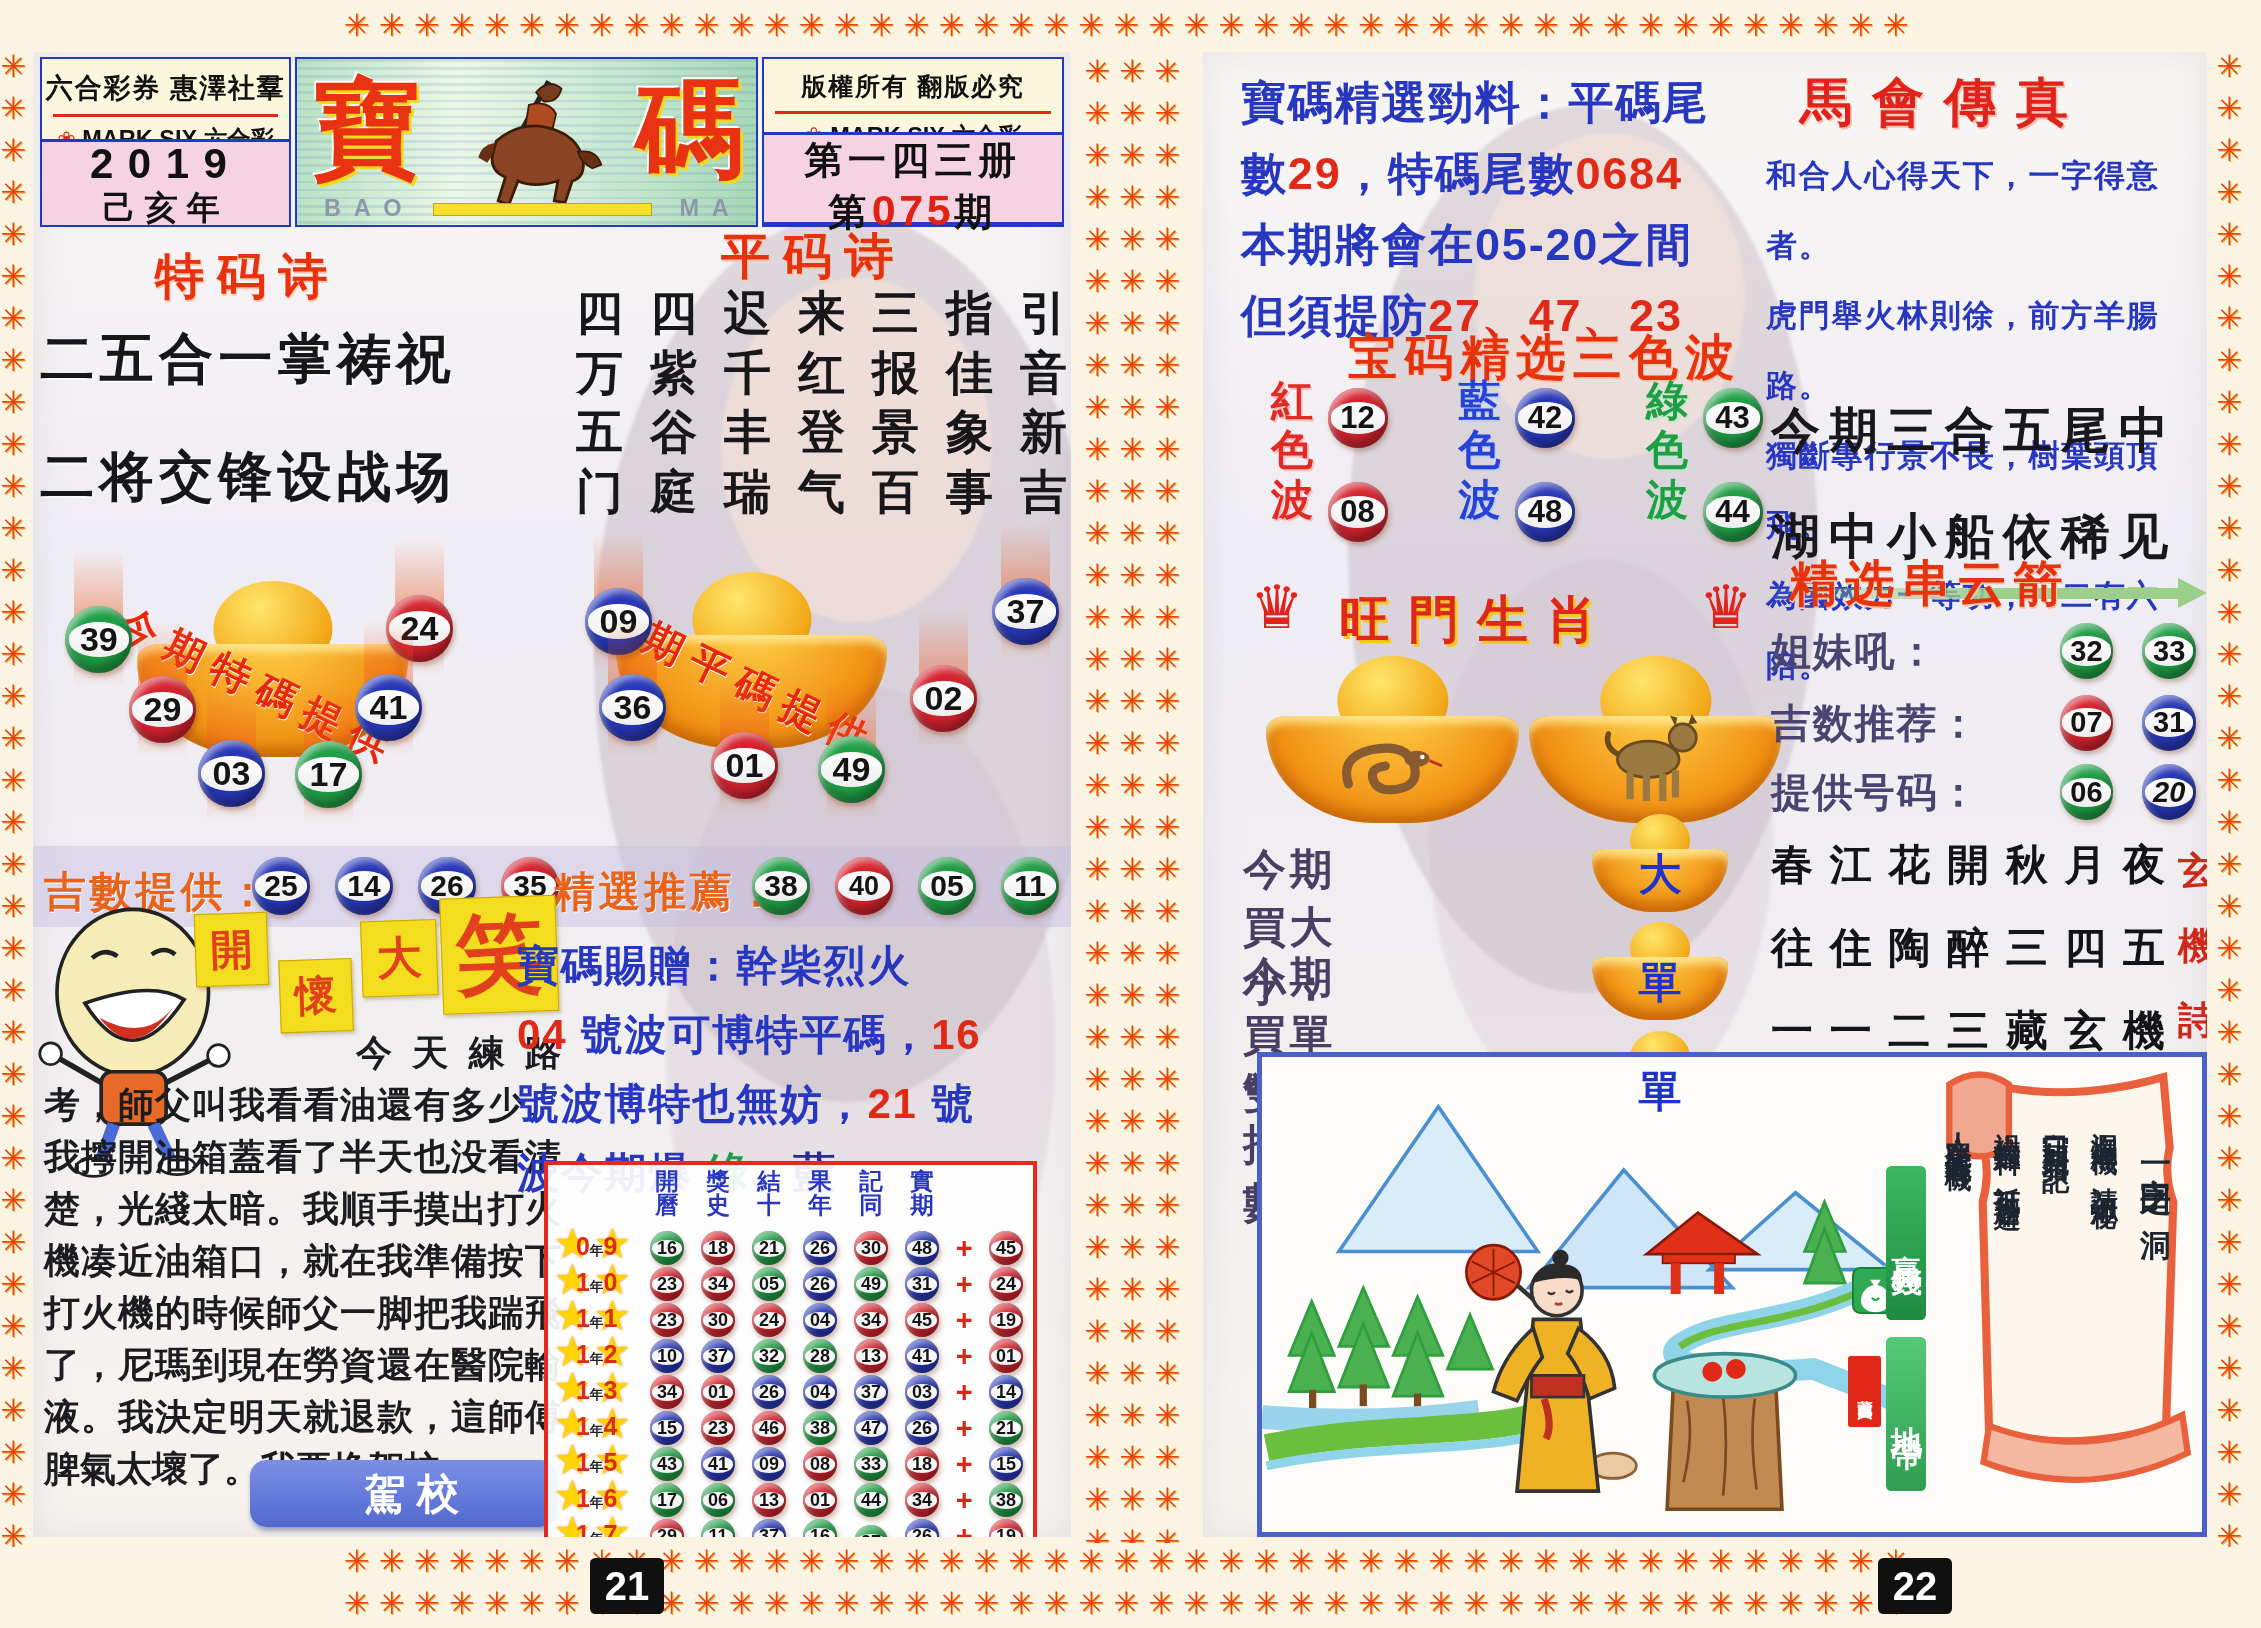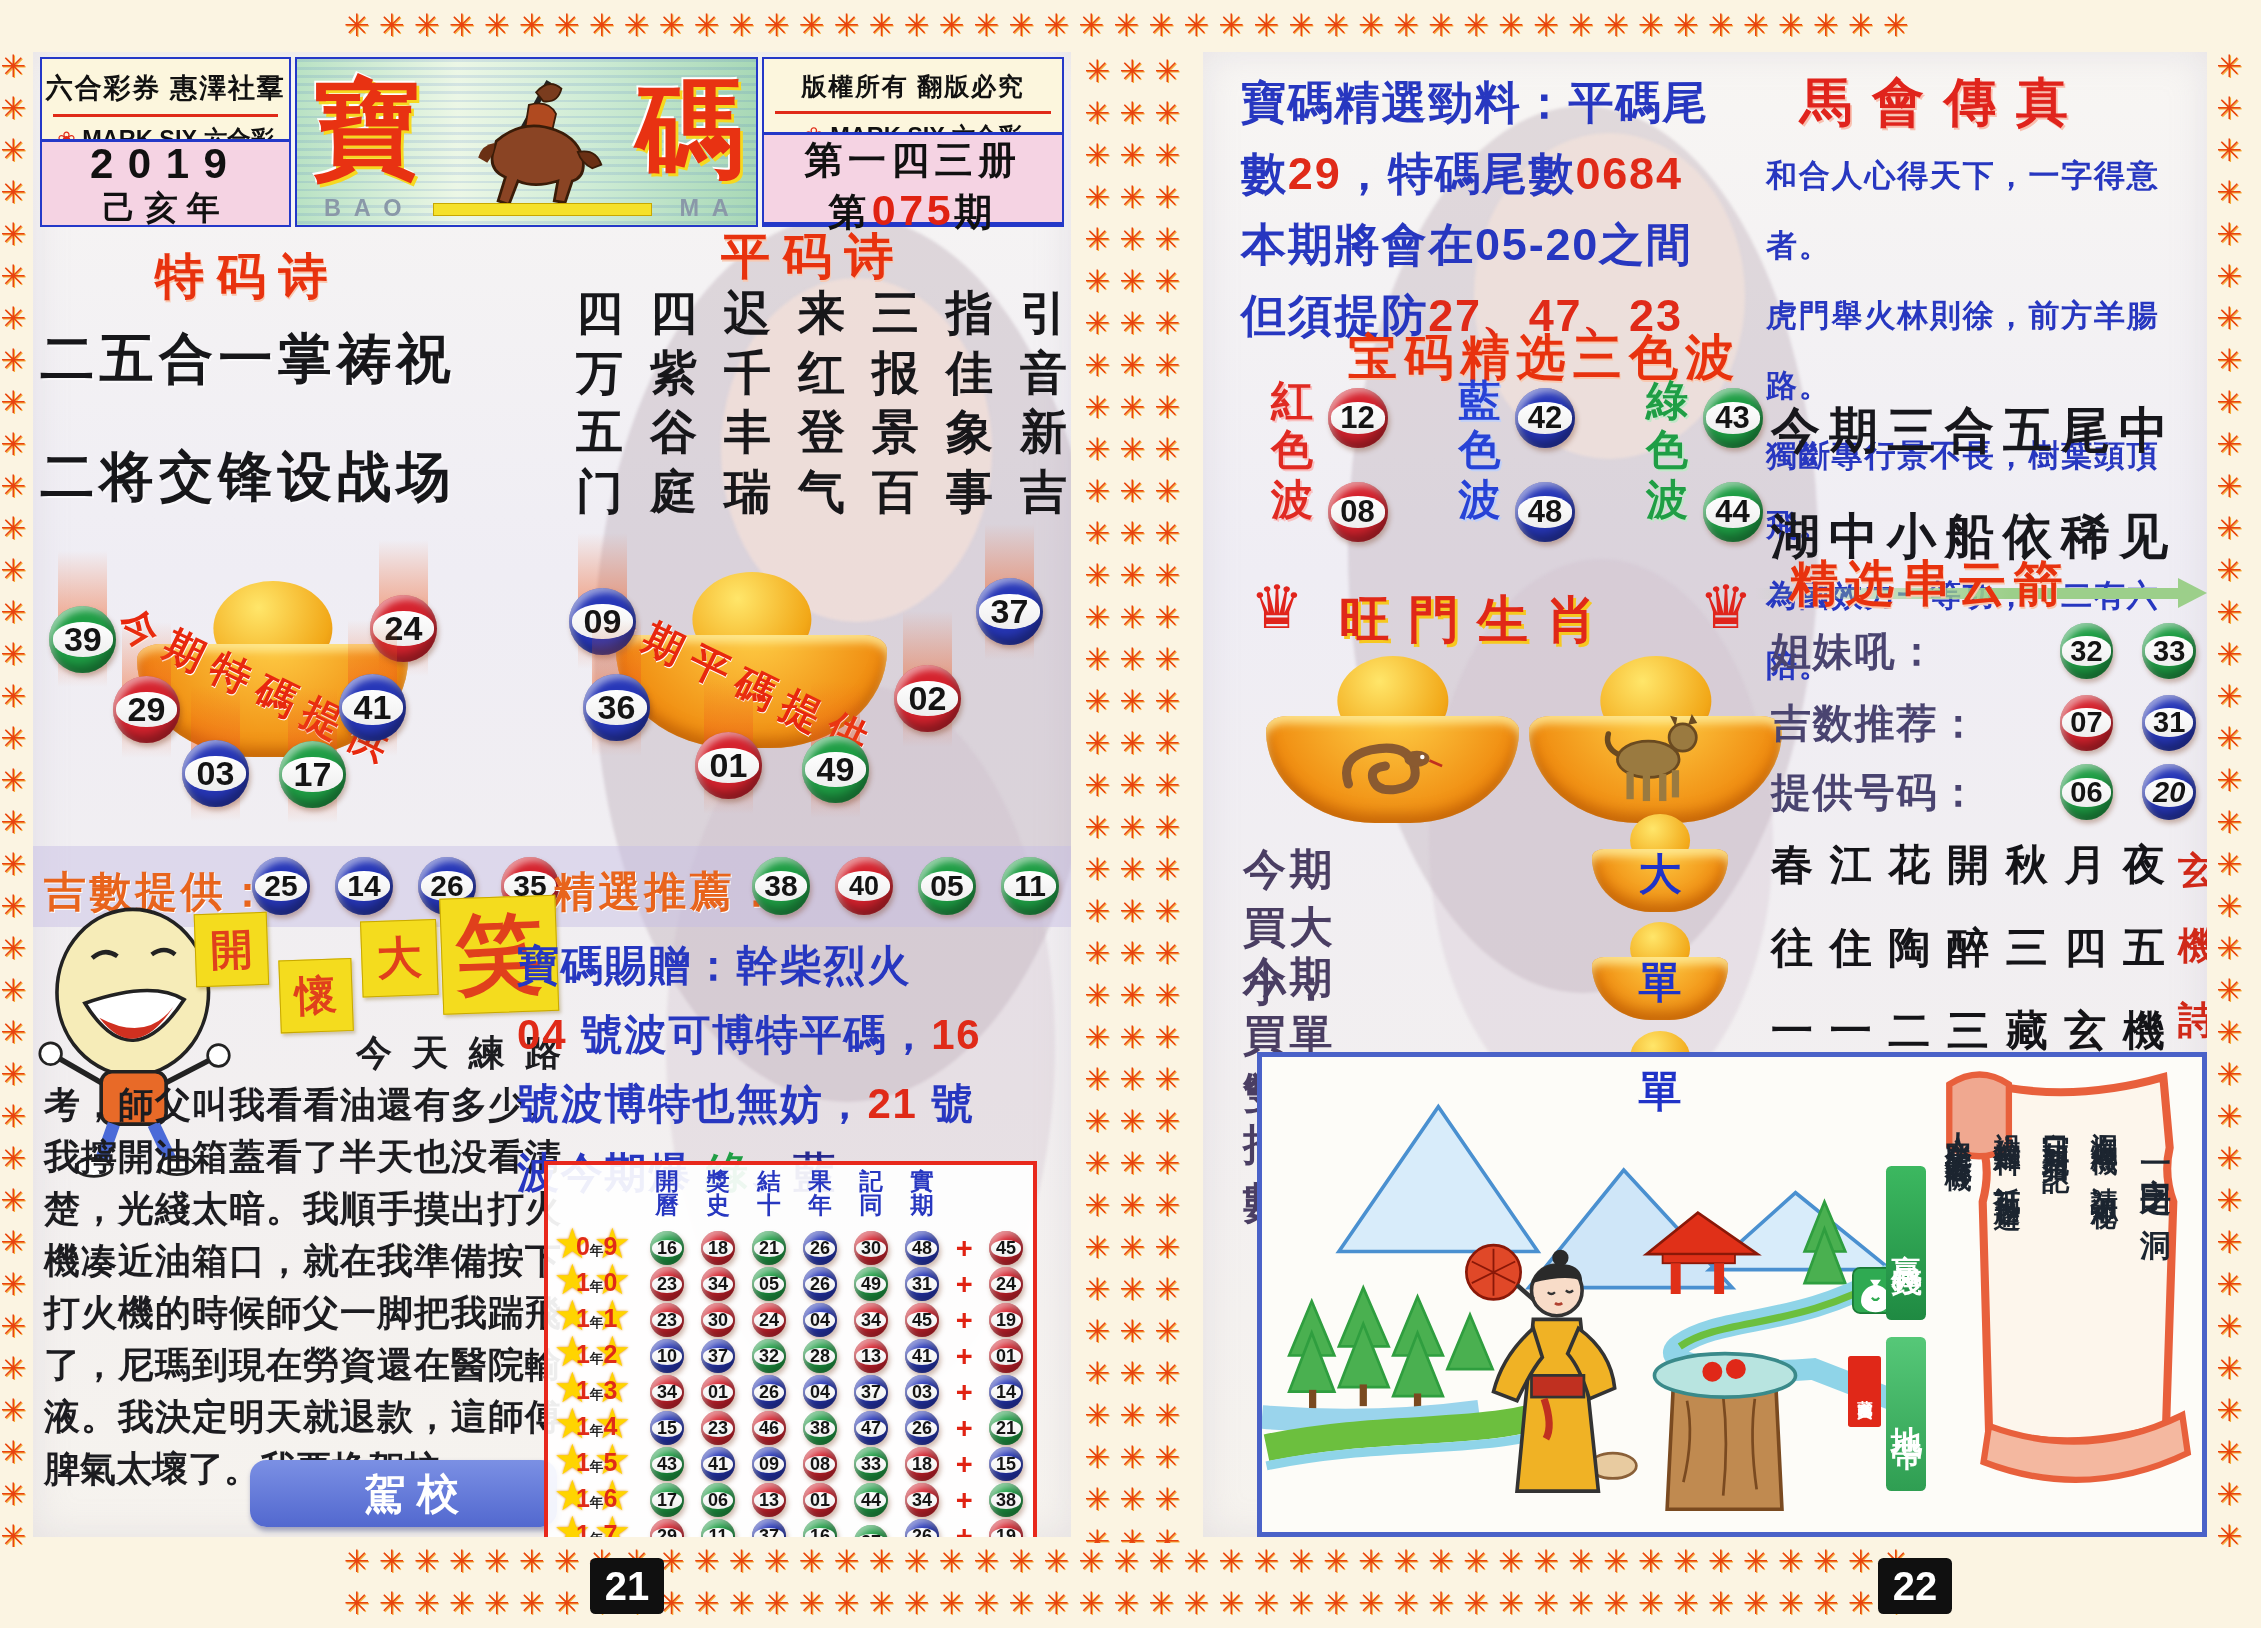--- a/index.html
+++ b/index.html
@@ -329,21 +329,21 @@
     <div class="ingot" style="left:104px;top:529px;width:271px;height:176px;">
         <span class="knob"></span>
         <span class="bowl"></span>
       </div>
     <div class="ingot" style="left:583px;top:520px;width:271px;height:176px;">
         <span class="knob"></span>
         <span class="bowl"></span>
       </div>
     <div class="abs diag" style="left:100px;top:543px;transform:rotate(26deg);transform-origin:left top;">今期特碼提供</div>
     <div class="abs diag" style="left:579px;top:536px;transform:rotate(26deg);transform-origin:left top;">今期平碼提供</div>
-    <div id="scatterL" class="abs" style="left:0;top:0;width:1038px;height:814px;">
+    <div id="scatterL" class="abs" style="left:16px;top:0;width:1038px;height:814px;">
         <span class="trail" style="left: 25px; top: 499px; height: 136px;"></span>
         <span class="ball green" style="height: 67px; width: 67px; position: absolute; left: 16.3px; top: 554px;">
           <span class="bb" style="font-size: 34px;">39</span>
         </span>
         <span class="trail" style="left: 346px; top: 488px; height: 136px;"></span>
         <span class="ball red" style="height: 67px; width: 67px; position: absolute; left: 337px; top: 543px;">
           <span class="bb" style="font-size: 34px;">24</span>
         </span>
         <span class="trail" style="left: 89px; top: 570px; height: 136px;"></span>
         <span class="ball red" style="height: 67px; width: 67px; position: absolute; left: 80px; top: 624px;">

